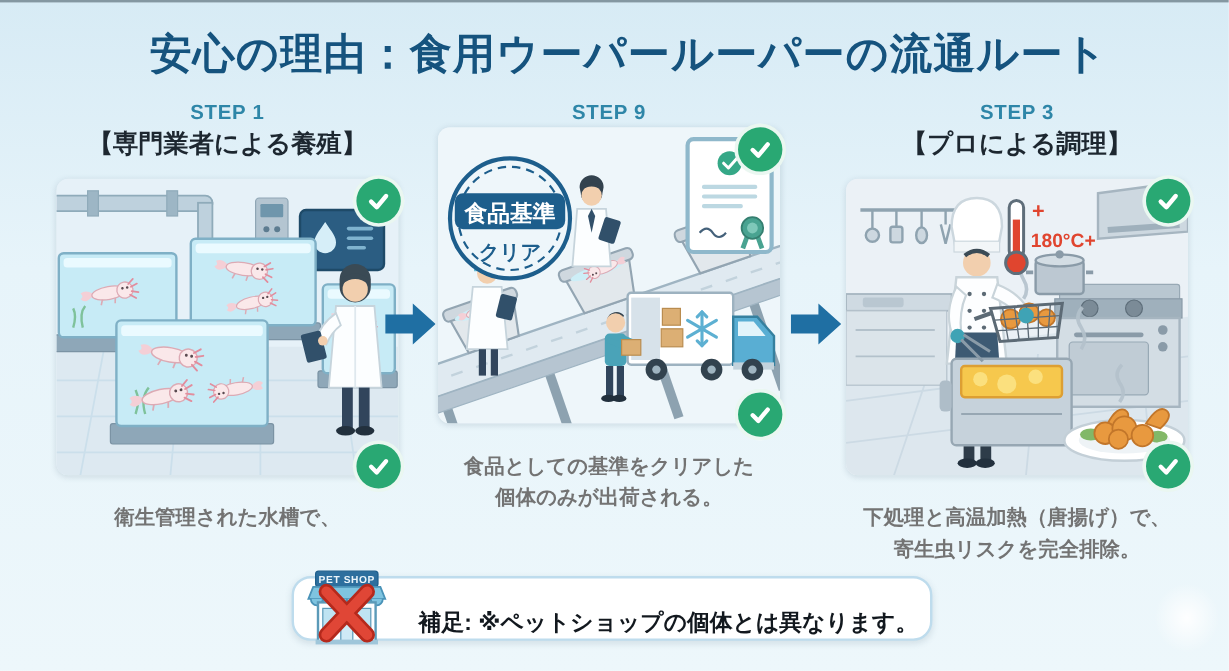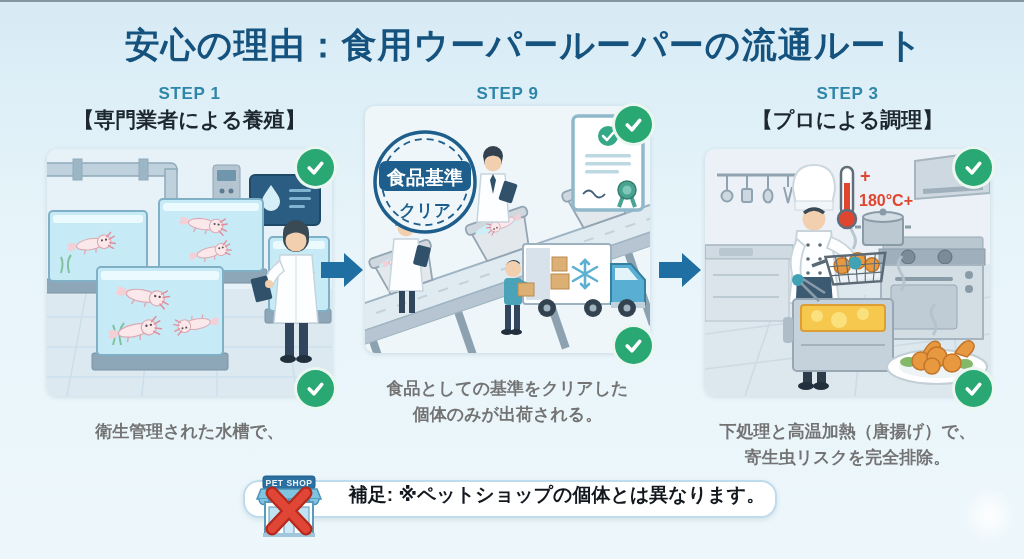--- a/index.html
+++ b/index.html
@@ -29,24 +29,24 @@
     background:#29a873; border:3px solid rgba(255,255,255,.9);
     display:flex; align-items:center; justify-content:center;
   }
   .check svg { width:25px; height:25px; }
   .check-tr { top:-3px; right:-5px; }
   .check-br { bottom:-14px; right:-5px; }
   .caption { margin-top:23px; font-size:17px; font-weight:bold; color:#737373; line-height:26px; white-space:nowrap; }
   .arrow { position:absolute; top:251px; }
   .arrow1 { left:321px; } .arrow2 { left:659px; }
   .footer-note {
-    position:absolute; left:243px; top:480px; width:534px; height:38px;
+    position:absolute; left:243px; top:480px; width:534px; height:54px;
     background:#ffffff; border:2px solid #bedced; border-radius:16px;
     box-shadow:0 2px 5px rgba(80,110,130,.16);
-    display:flex; align-items:flex-start;
+    display:flex; align-items:flex-end;
   }
   .footer-text { flex:1; text-align:center; padding-left:80px; font-size:19px; font-weight:bold; color:#12181e; white-space:nowrap;margin-left:14px; }
   .petshop { position:absolute; left:10px; top:-7px; width:68px; height:66px; }
   .petshop svg { display:block; width:68px; height:66px; }
   .sparkle {
     position:absolute; left:962px; top:486px; width:54px; height:58px;
     background:radial-gradient(closest-side, rgba(255,255,255,.95), rgba(255,255,255,0));
   }
   svg text { font-family:"Liberation Sans","DejaVu Sans",sans-serif; }
 </style>

